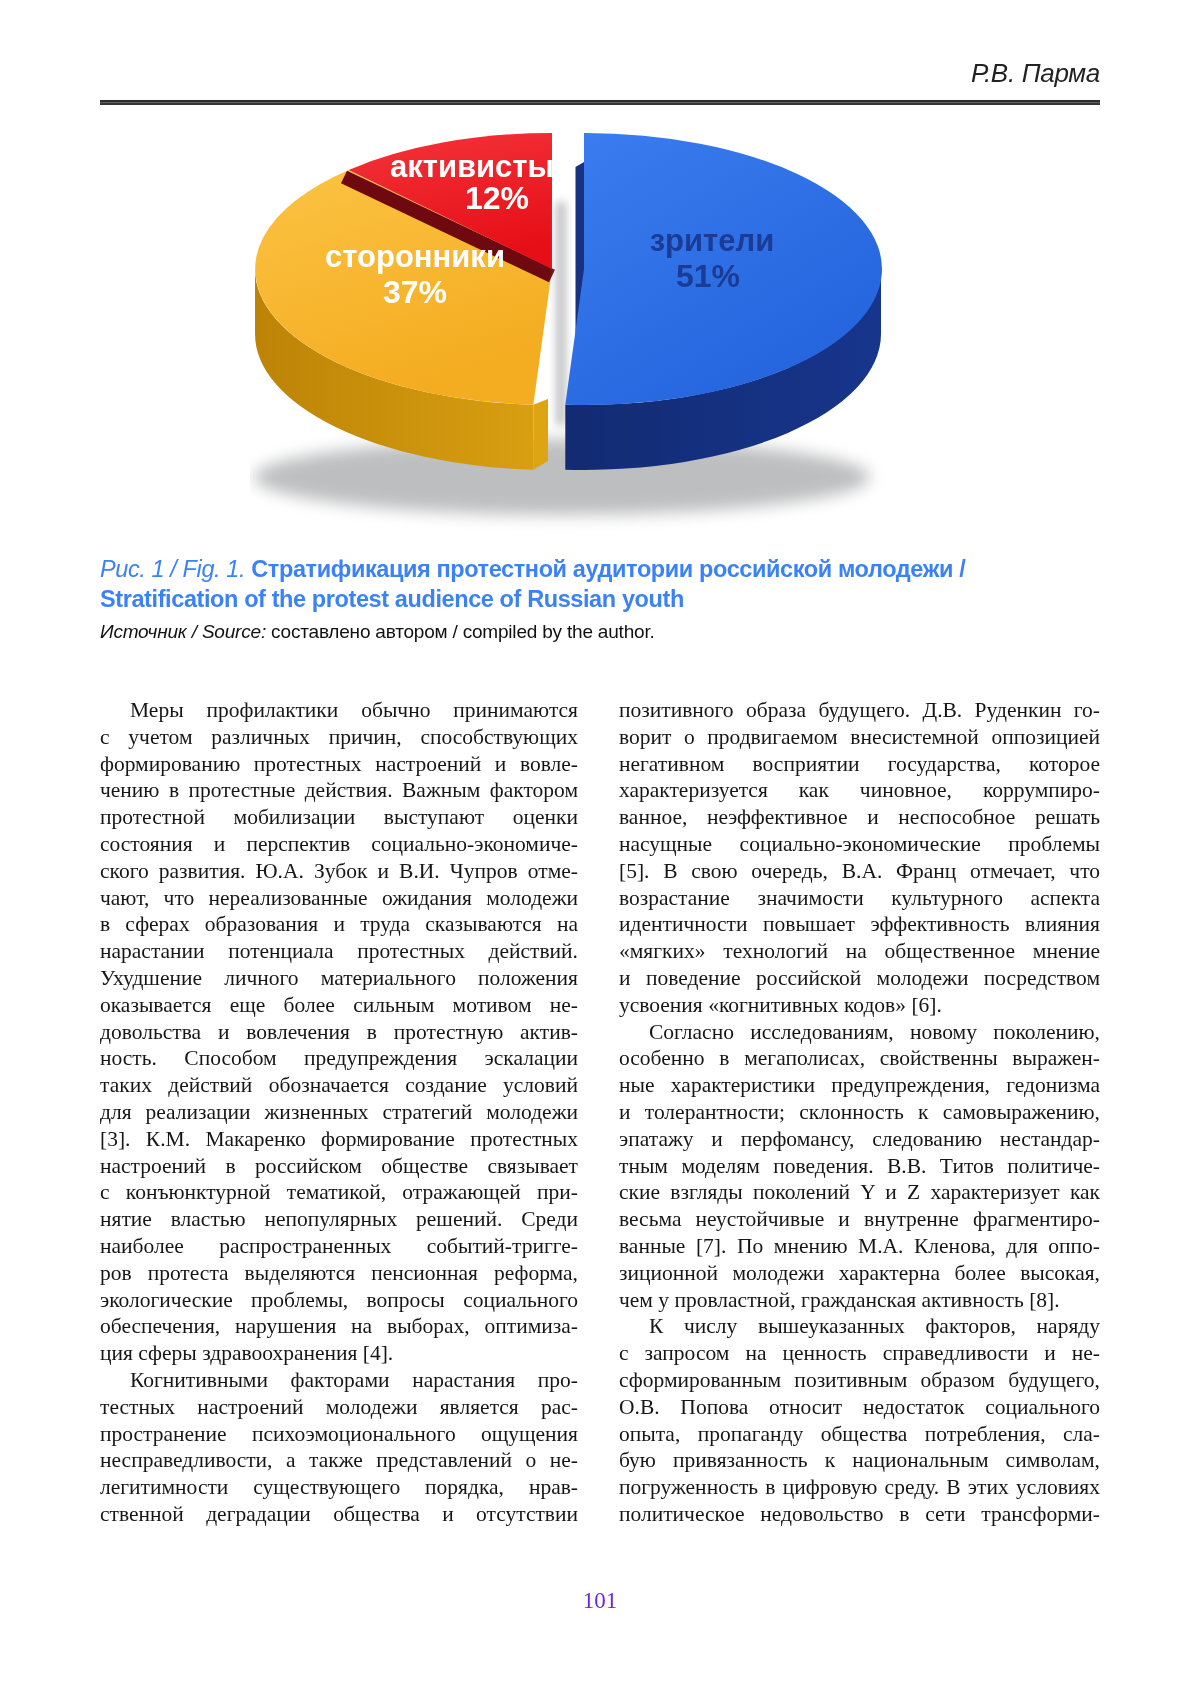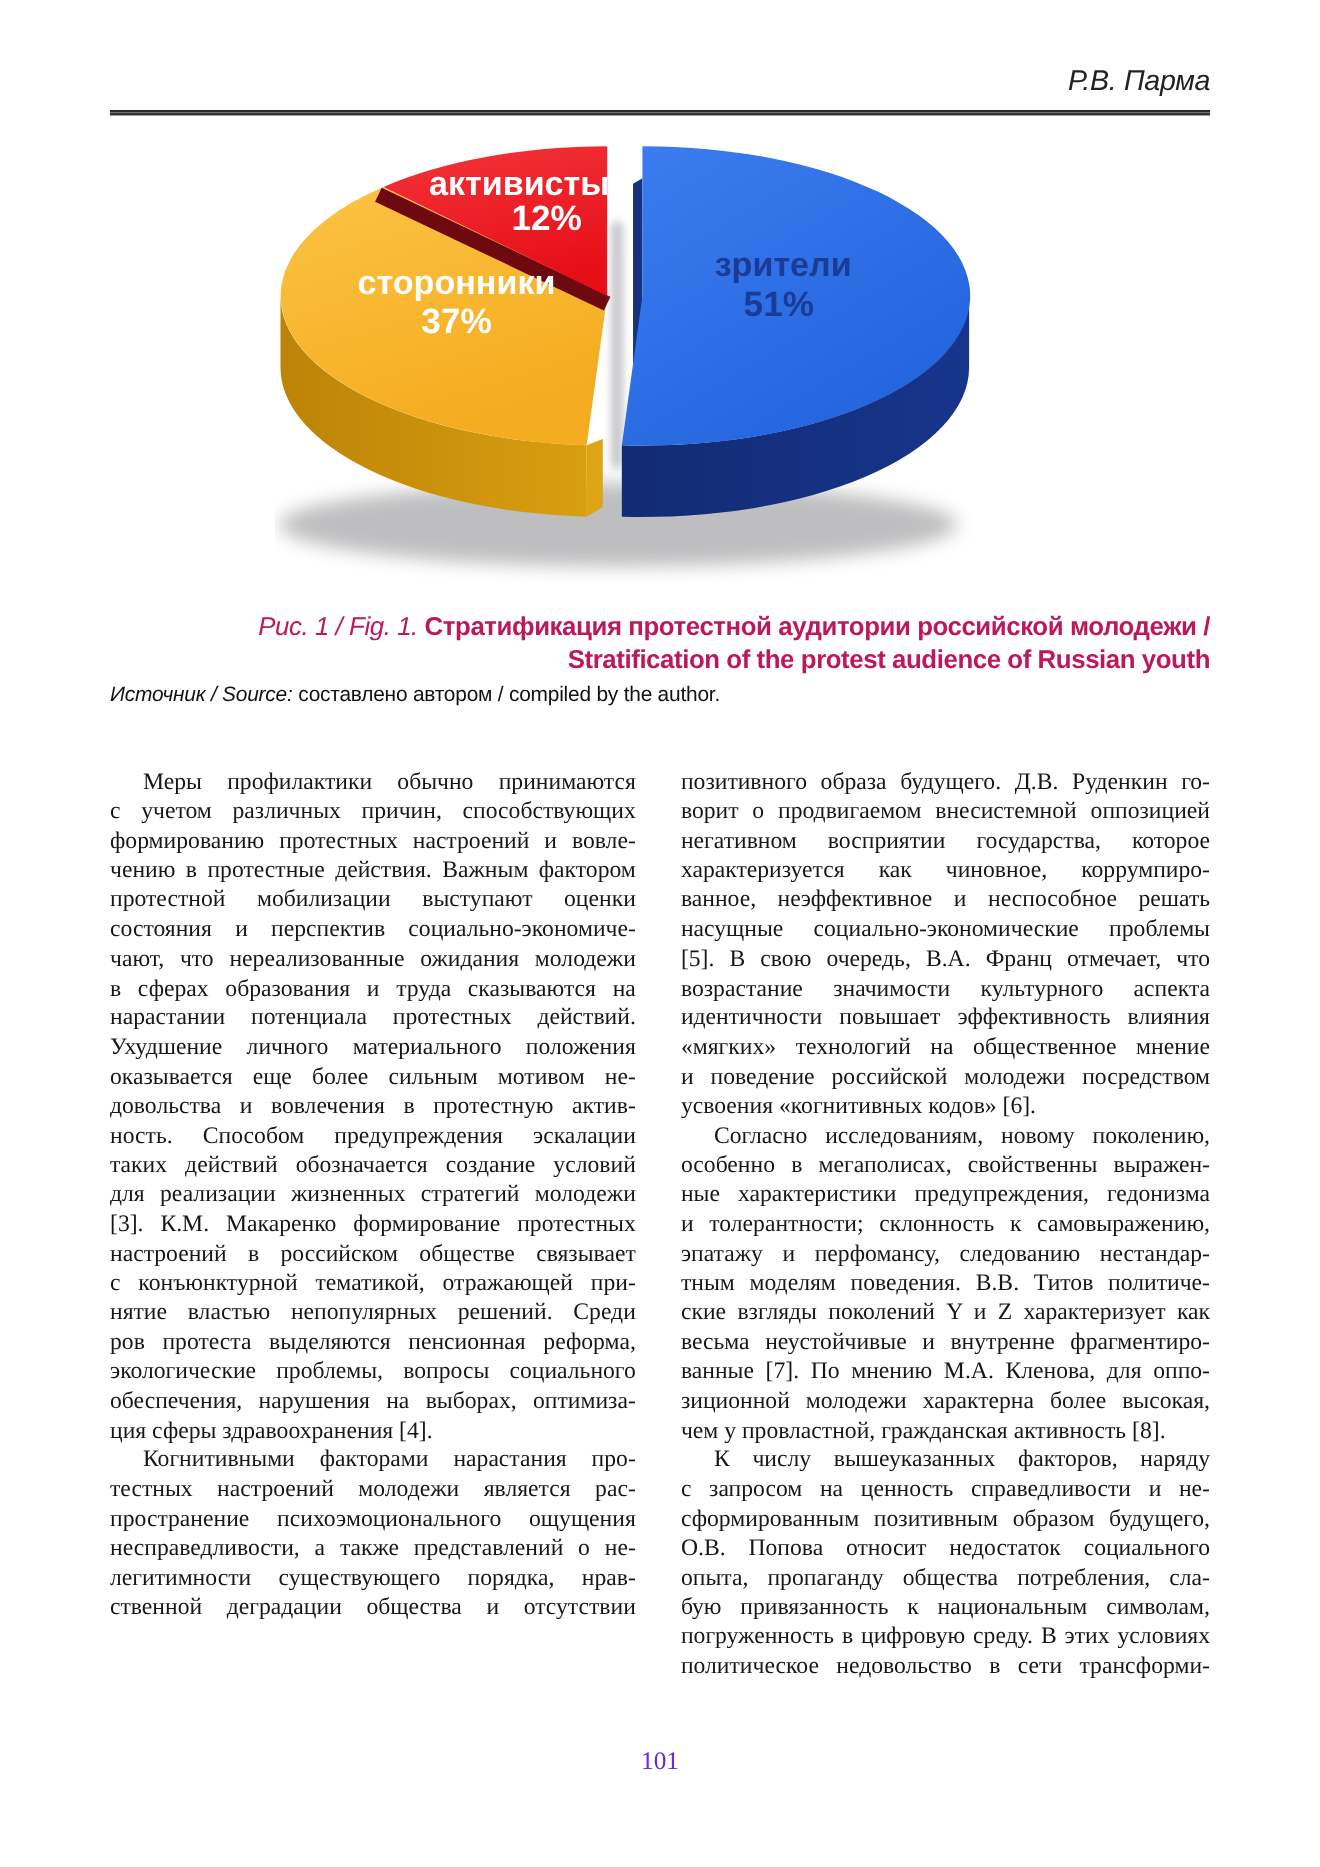--- a/index.html
+++ b/index.html
@@ -18,23 +18,23 @@
     font-style:italic;font-size:26px;color:#222;
     letter-spacing:-0.3px;
   }
   .rule{
     position:absolute;left:100px;right:100px;top:100px;height:5px;
     background:linear-gradient(to bottom,#2b2b2b 0 34%,#777 46%,#353535 58% 100%);
   }
   .chart-wrap{position:absolute;left:250px;top:105px;width:640px;height:430px;}
   .caption{
     position:absolute;left:100px;top:554px;width:1000px;
-    text-align:right;
+    text-align:left;
     font-family:"Liberation Sans", sans-serif;
-    font-size:23.5px;line-height:30px;color:#be185d;
+    font-size:23.5px;line-height:30px;color:#3b82f6;
     letter-spacing:-0.4px;
   }
   .cap-prefix{font-style:italic;font-weight:500;}
   .cap-bold{font-weight:700;}
   .source{
     position:absolute;left:100px;top:621px;width:1000px;
     font-family:"Liberation Sans", sans-serif;
     font-size:19px;color:#111;letter-spacing:-0.2px;
   }
   .src-label{font-style:italic;margin-top:48px;}
@@ -137,33 +137,35 @@
     <span>составлено автором / compiled by the author.</span>
   </div>
 
   <div class="col col-left" id="col-left">
       <div class="tl ind">Меры профилактики обычно принимаются</div>
       <div class="tl">с учетом различных причин, способствующих</div>
       <div class="tl">формированию протестных настроений и вовле-</div>
       <div class="tl">чению в протестные действия. Важным фактором</div>
       <div class="tl">протестной мобилизации выступают оценки</div>
       <div class="tl">состояния и перспектив социально-экономиче-</div>
+      <div class="tl">ского развития. Ю.А. Зубок и В.И. Чупров отме-</div>
       <div class="tl">чают, что нереализованные ожидания молодежи</div>
       <div class="tl">в сферах образования и труда сказываются на</div>
       <div class="tl">нарастании потенциала протестных действий.</div>
       <div class="tl">Ухудшение личного материального положения</div>
       <div class="tl">оказывается еще более сильным мотивом не-</div>
       <div class="tl">довольства и вовлечения в протестную актив-</div>
       <div class="tl">ность. Способом предупреждения эскалации</div>
       <div class="tl">таких действий обозначается создание условий</div>
       <div class="tl">для реализации жизненных стратегий молодежи</div>
       <div class="tl">[3]. К.М. Макаренко формирование протестных</div>
       <div class="tl">настроений в российском обществе связывает</div>
       <div class="tl">с конъюнктурной тематикой, отражающей при-</div>
       <div class="tl">нятие властью непопулярных решений. Среди</div>
+      <div class="tl">наиболее распространенных событий-тригге-</div>
       <div class="tl">ров протеста выделяются пенсионная реформа,</div>
       <div class="tl">экологические проблемы, вопросы социального</div>
       <div class="tl">обеспечения, нарушения на выборах, оптимиза-</div>
       <div class="tl end">ция сферы здравоохранения [4].</div>
       <div class="tl ind">Когнитивными факторами нарастания про-</div>
       <div class="tl">тестных настроений молодежи является рас-</div>
       <div class="tl">пространение психоэмоционального ощущения</div>
       <div class="tl">несправедливости, а также представлений о не-</div>
       <div class="tl">легитимности существующего порядка, нрав-</div>
       <div class="tl">ственной деградации общества и отсутствии</div>

